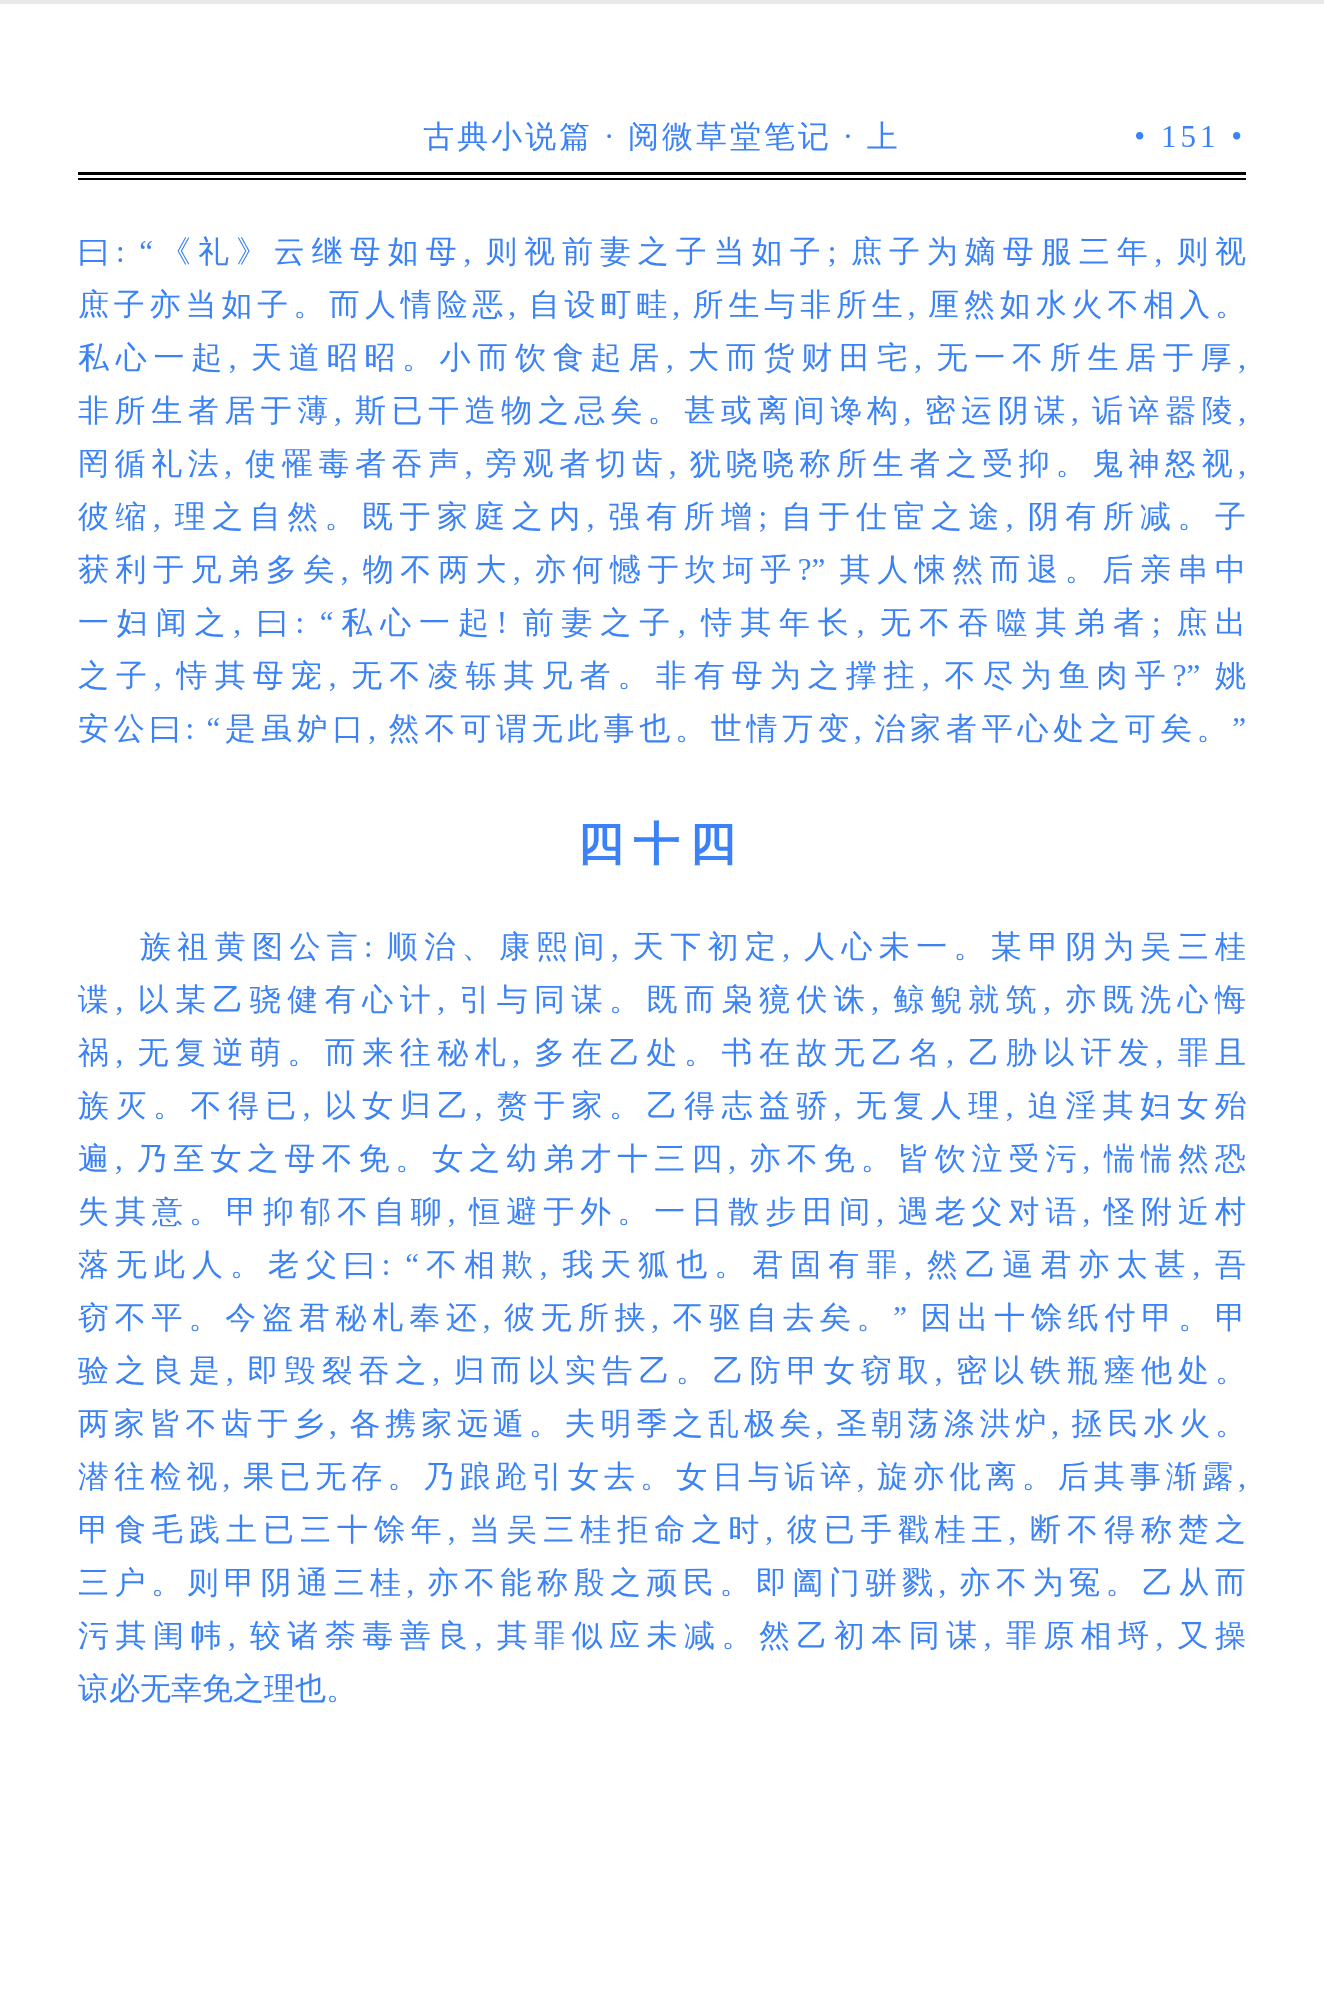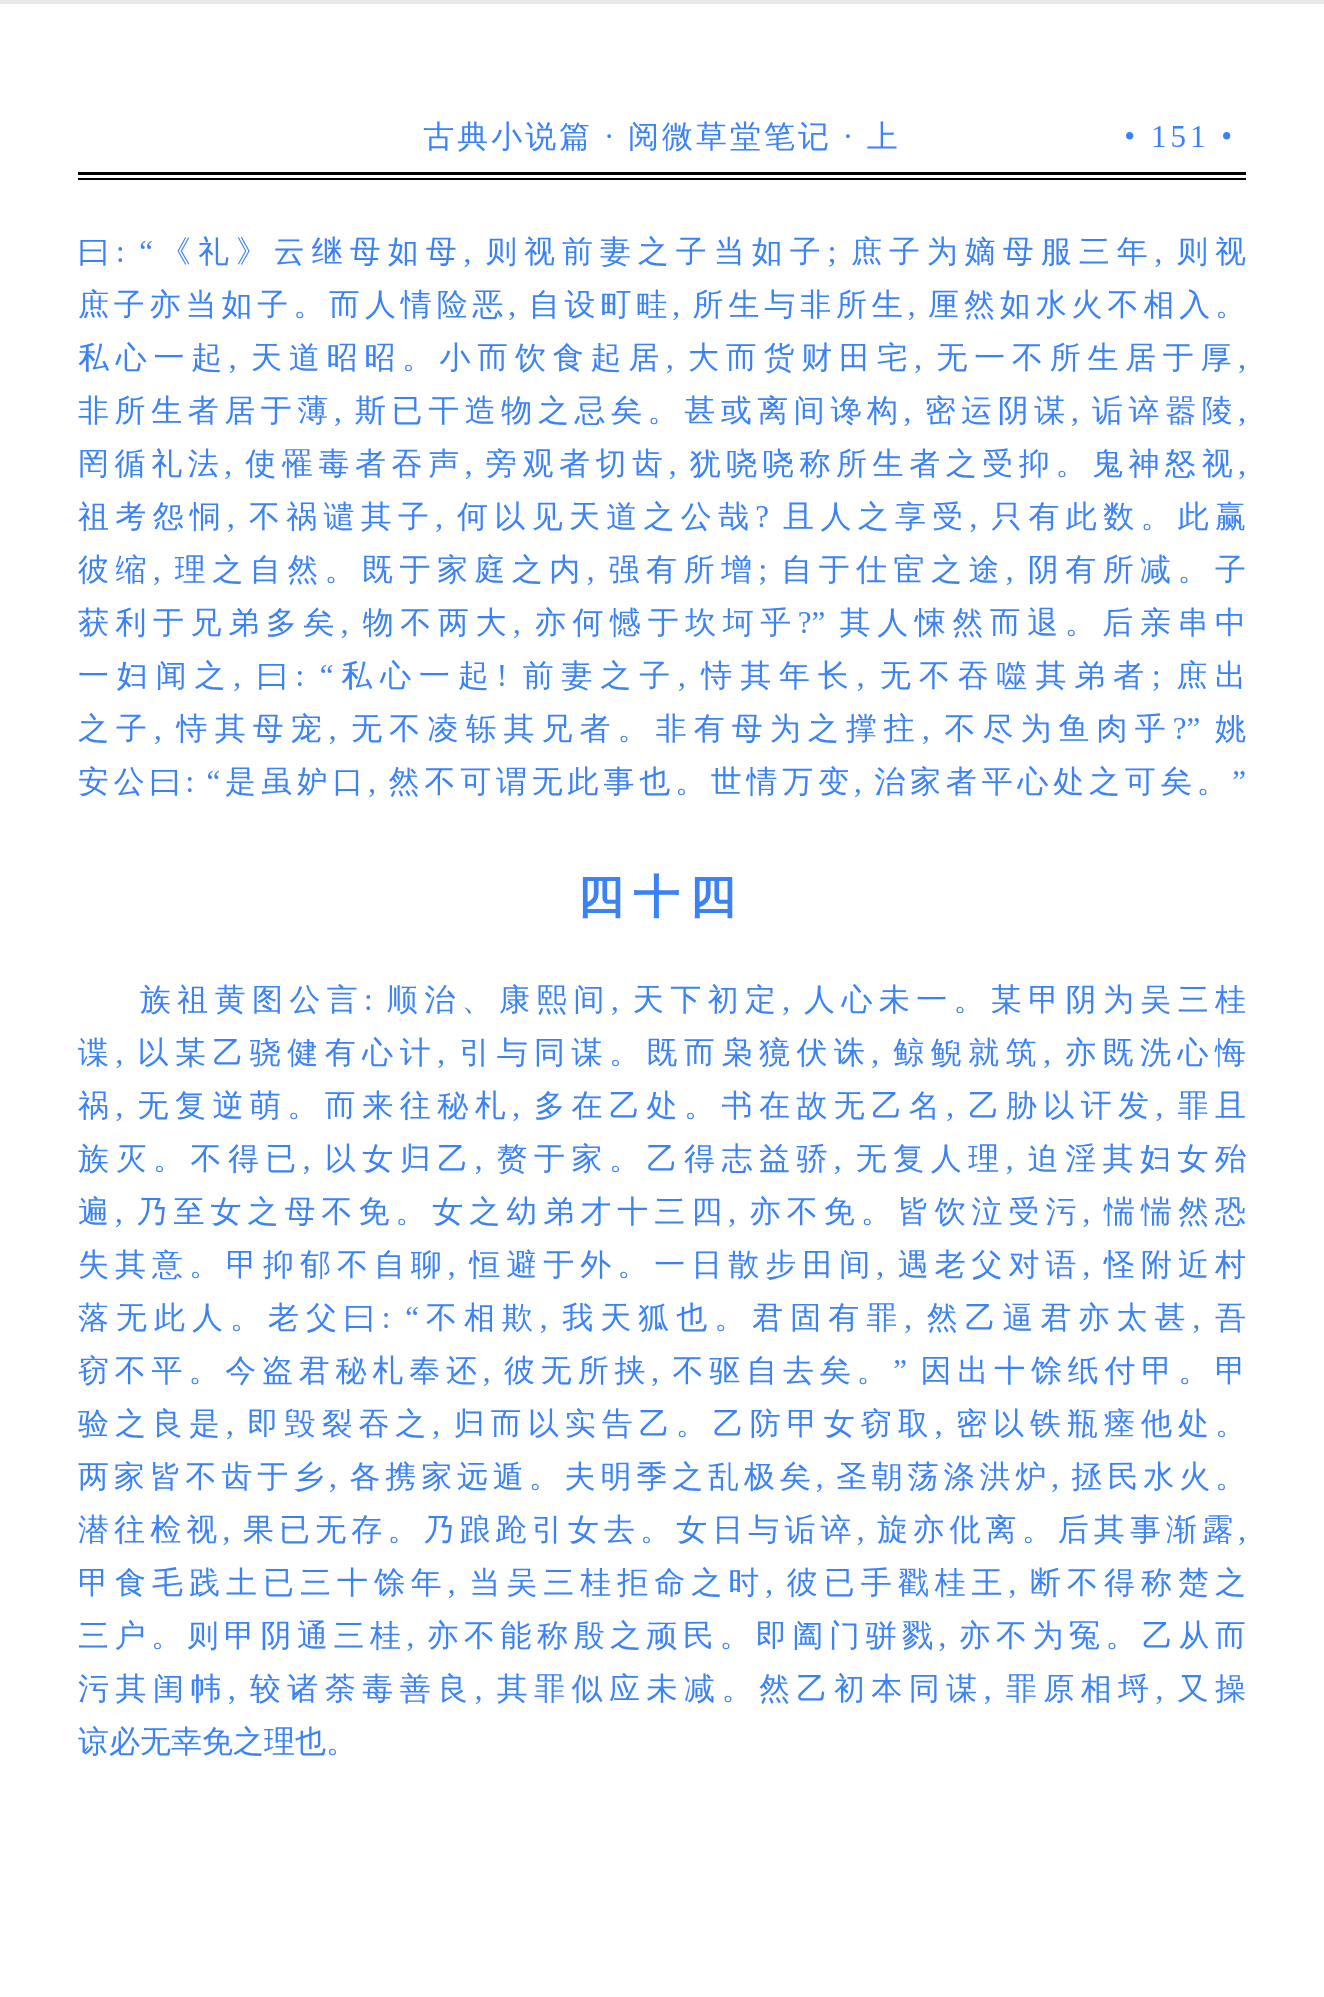--- a/index.html
+++ b/index.html
@@ -27,21 +27,21 @@
     line-height: 42px;
     font-size: 31px;
   }
   .running-title {
     display: block;
     text-align: center;
     letter-spacing: 3px;
   }
   .page-number {
     position: absolute;
-    right: 10px;
+    right: 0;
     top: 0;
     letter-spacing: 4px;
   }
   
   .header-rule {
     margin-top: 14px;
     height: 0;
     border-top: 3px solid #000;
     border-bottom: 2px solid #000;
     padding-top: 3px;
@@ -85,21 +85,20 @@
     </div>
 
     <div class="header-rule"></div>
 
     <div class="paragraph paragraph-1">
         <div class="text-line">曰: “《礼》云继母如母, 则视前妻之子当如子; 庶子为嫡母服三年, 则视</div>
         <div class="text-line">庶子亦当如子。而人情险恶, 自设町畦, 所生与非所生, 厘然如水火不相入。</div>
         <div class="text-line">私心一起, 天道昭昭。小而饮食起居, 大而货财田宅, 无一不所生居于厚,</div>
         <div class="text-line">非所生者居于薄, 斯已干造物之忌矣。甚或离间谗构, 密运阴谋, 诟谇嚣陵,</div>
         <div class="text-line">罔循礼法, 使罹毒者吞声, 旁观者切齿, 犹哓哓称所生者之受抑。鬼神怒视,</div>
-        <div class="text-line">祖考怨恫, 不祸谴其子, 何以见天道之公哉? 且人之享受, 只有此数。此赢</div>
         <div class="text-line">彼缩, 理之自然。既于家庭之内, 强有所增; 自于仕宦之途, 阴有所减。子</div>
         <div class="text-line">获利于兄弟多矣, 物不两大, 亦何憾于坎坷乎?” 其人悚然而退。后亲串中</div>
         <div class="text-line">一妇闻之, 曰: “私心一起! 前妻之子, 恃其年长, 无不吞噬其弟者; 庶出</div>
         <div class="text-line">之子, 恃其母宠, 无不凌轹其兄者。非有母为之撑拄, 不尽为鱼肉乎?” 姚</div>
         <div class="text-line">安公曰: “是虽妒口, 然不可谓无此事也。世情万变, 治家者平心处之可矣。”</div>
       </div>
 
     <h2 class="section-title">四十四</h2>
 
     <div class="paragraph paragraph-2">

